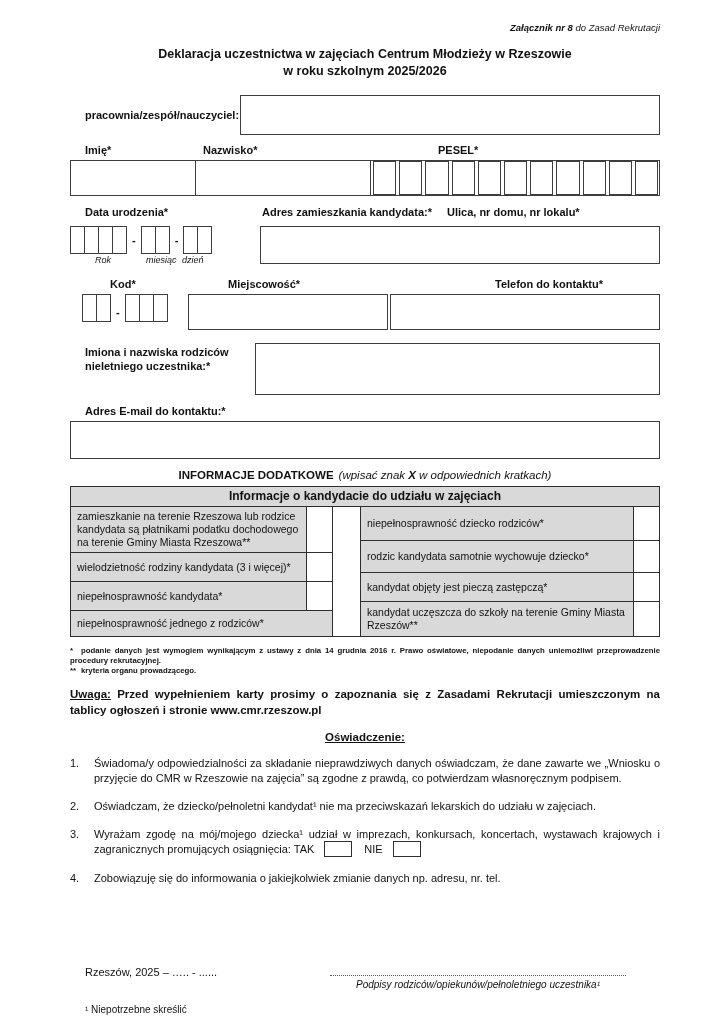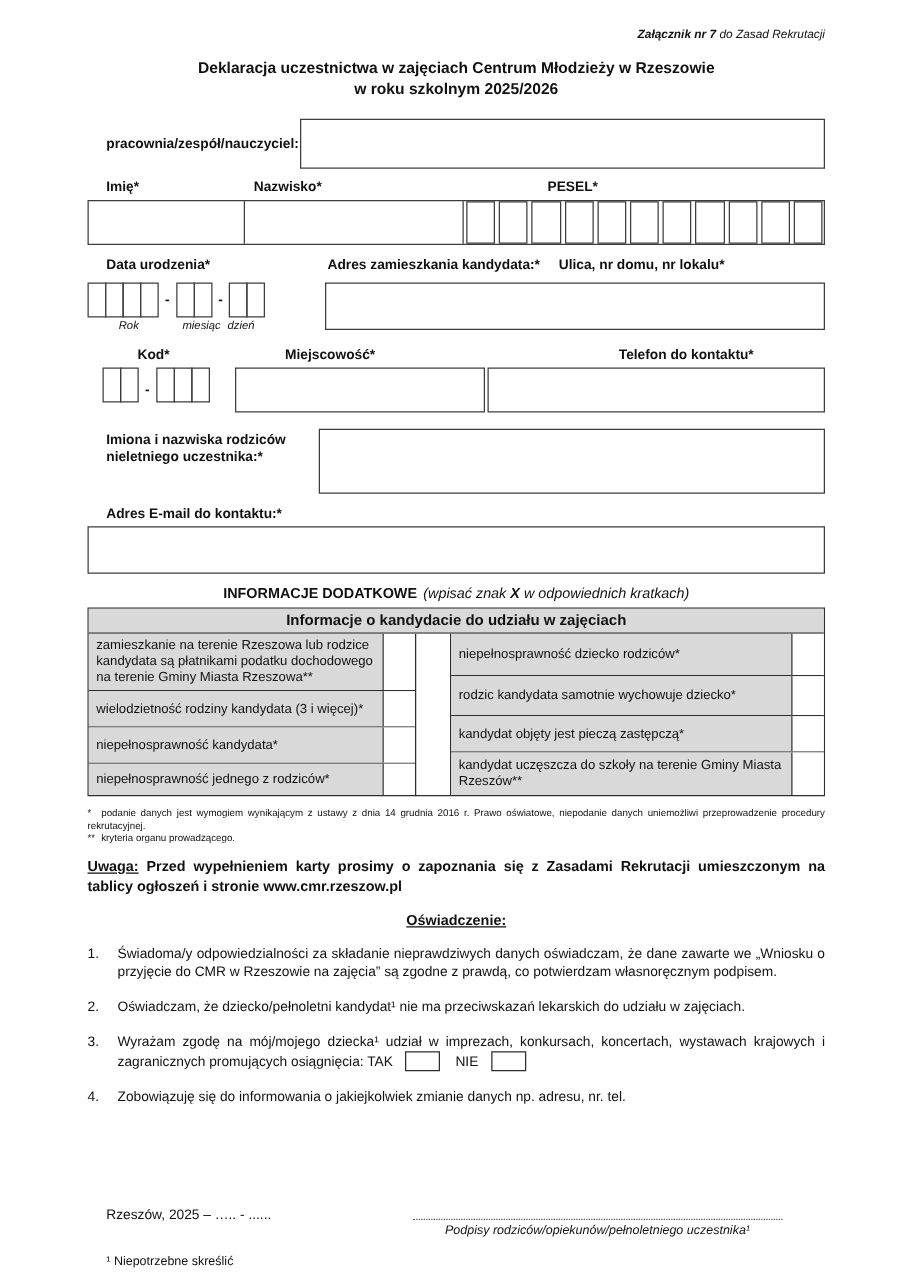--- a/index.html
+++ b/index.html
@@ -84,29 +84,29 @@
   .it-col.right { flex:1; }
   .it-spacer { width:29px; border-left:1px solid #2e2e2e; border-right:1px solid #2e2e2e; background:#fff; }
   .it-row { display:flex; border-bottom:1px solid #2e2e2e; }
   .it-col .it-row:last-child { border-bottom:none; }
   .it-text { flex:1; background:#d9d9d9; padding:3px 6px; font-size:10.5px; line-height:13px;
              display:flex; align-items:center; }
   .it-check { width:26px; background:#fff; border-left:1px solid #2e2e2e; }
   .it-col.left  .it-row:nth-child(1){height:46px;}
   .it-col.left  .it-row:nth-child(2){height:29px;}
   .it-col.left  .it-row:nth-child(3){height:29px;}
-  .it-col.left  .it-row:nth-child(4){height:25px;}
+  .it-col.left  .it-row:nth-child(4){height:25px;flex-direction:column;}
   .it-col.right .it-row:nth-child(1){height:34px;}
   .it-col.right .it-row:nth-child(2){height:32px;}
   .it-col.right .it-row:nth-child(3){height:29px;}
   .it-col.right .it-row:nth-child(4){height:34px;}
 
   
   .footnotes { margin-top:9px; font-size:7.8px; line-height:10px; }
-  .footnotes p { text-align:justify; }
+  .footnotes p { text-align:justify;font-weight:bold; }
   .fn-marker { display:inline-block; min-width:11px; }
 
   
   .notice { margin-top:10px; font-weight:bold; font-size:11.5px; line-height:16px; text-align:justify; }
   .notice .u { text-decoration:underline; }
 
   
   .decl-heading { margin-top:13px; text-align:center; font-weight:bold; font-size:11.5px; text-decoration:underline; }
   .decl-item { display:flex; margin-top:13px; font-size:11px; line-height:15px; }
   .decl-item .num { width:24px; flex:none; }
@@ -123,21 +123,21 @@
   .sig-caption { margin-top:3px; text-align:center; font-style:italic; font-size:10px; }
   .sig-footnote { margin-top:14px; padding-left:15px; font-size:10px; }
 </style>
 </head>
 <body>
 
 <div class="page">
   <div class="content">
 
     <div class="attach">
-      <span class="b">Załącznik nr 7</span><span class="r"> do Zasad Rekrutacji</span>
+      <span class="b">Załącznik nr 8</span><span class="r"> do Zasad Rekrutacji</span>
     </div>
 
     <div class="title">
       <div>Deklaracja uczestnictwa w zajęciach Centrum Młodzieży w Rzeszowie</div>
       <div>w roku szkolnym 2025/2026</div>
     </div>
 
     <div class="workshop-row">
       <span class="lbl">pracownia/zespół/nauczyciel:</span>
       <div class="box"></div>

